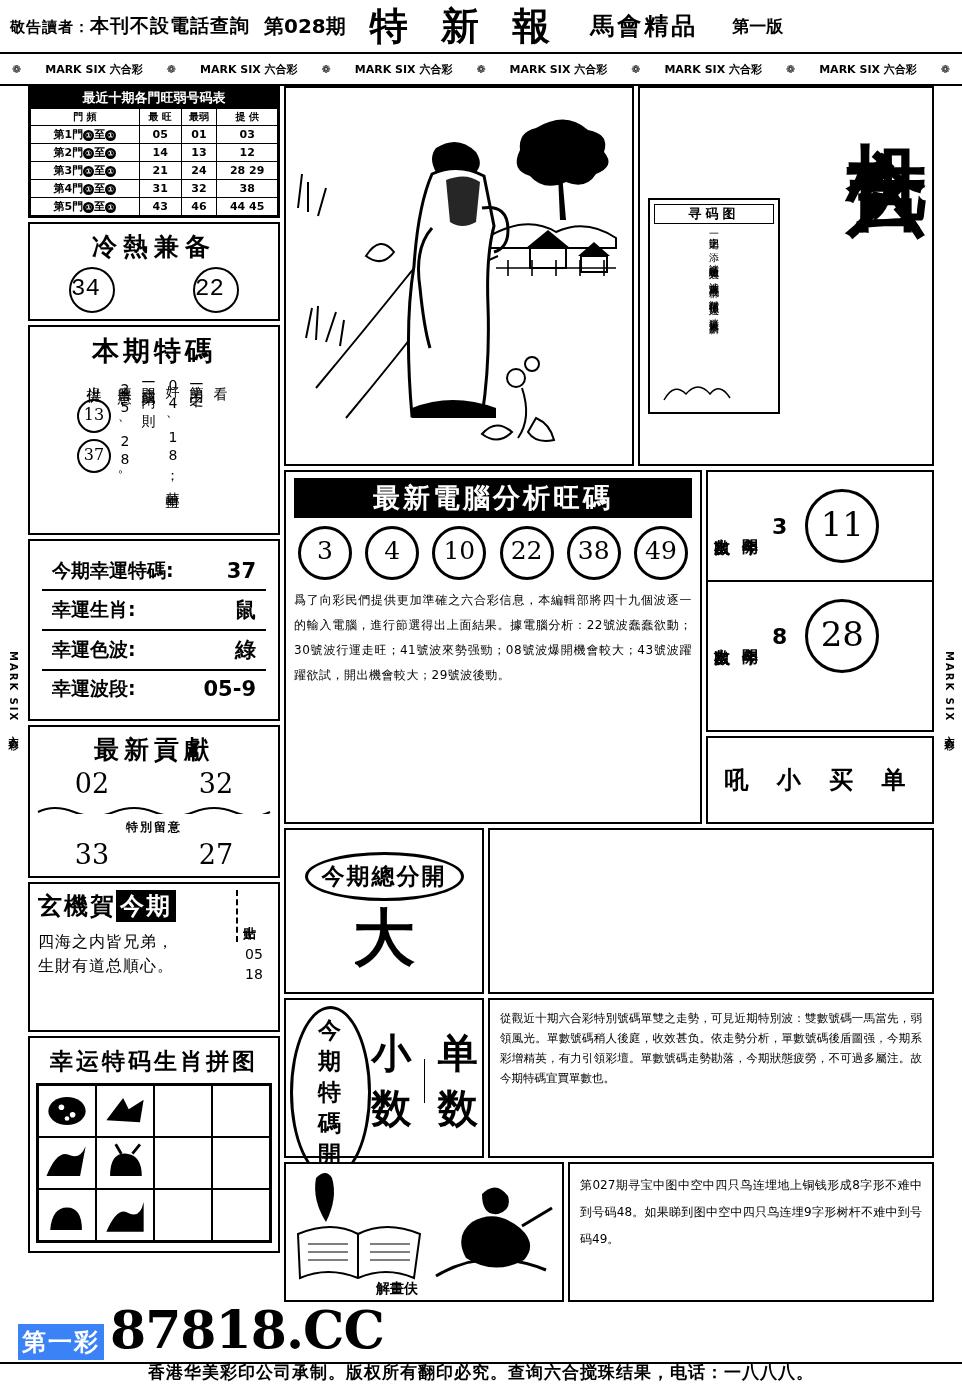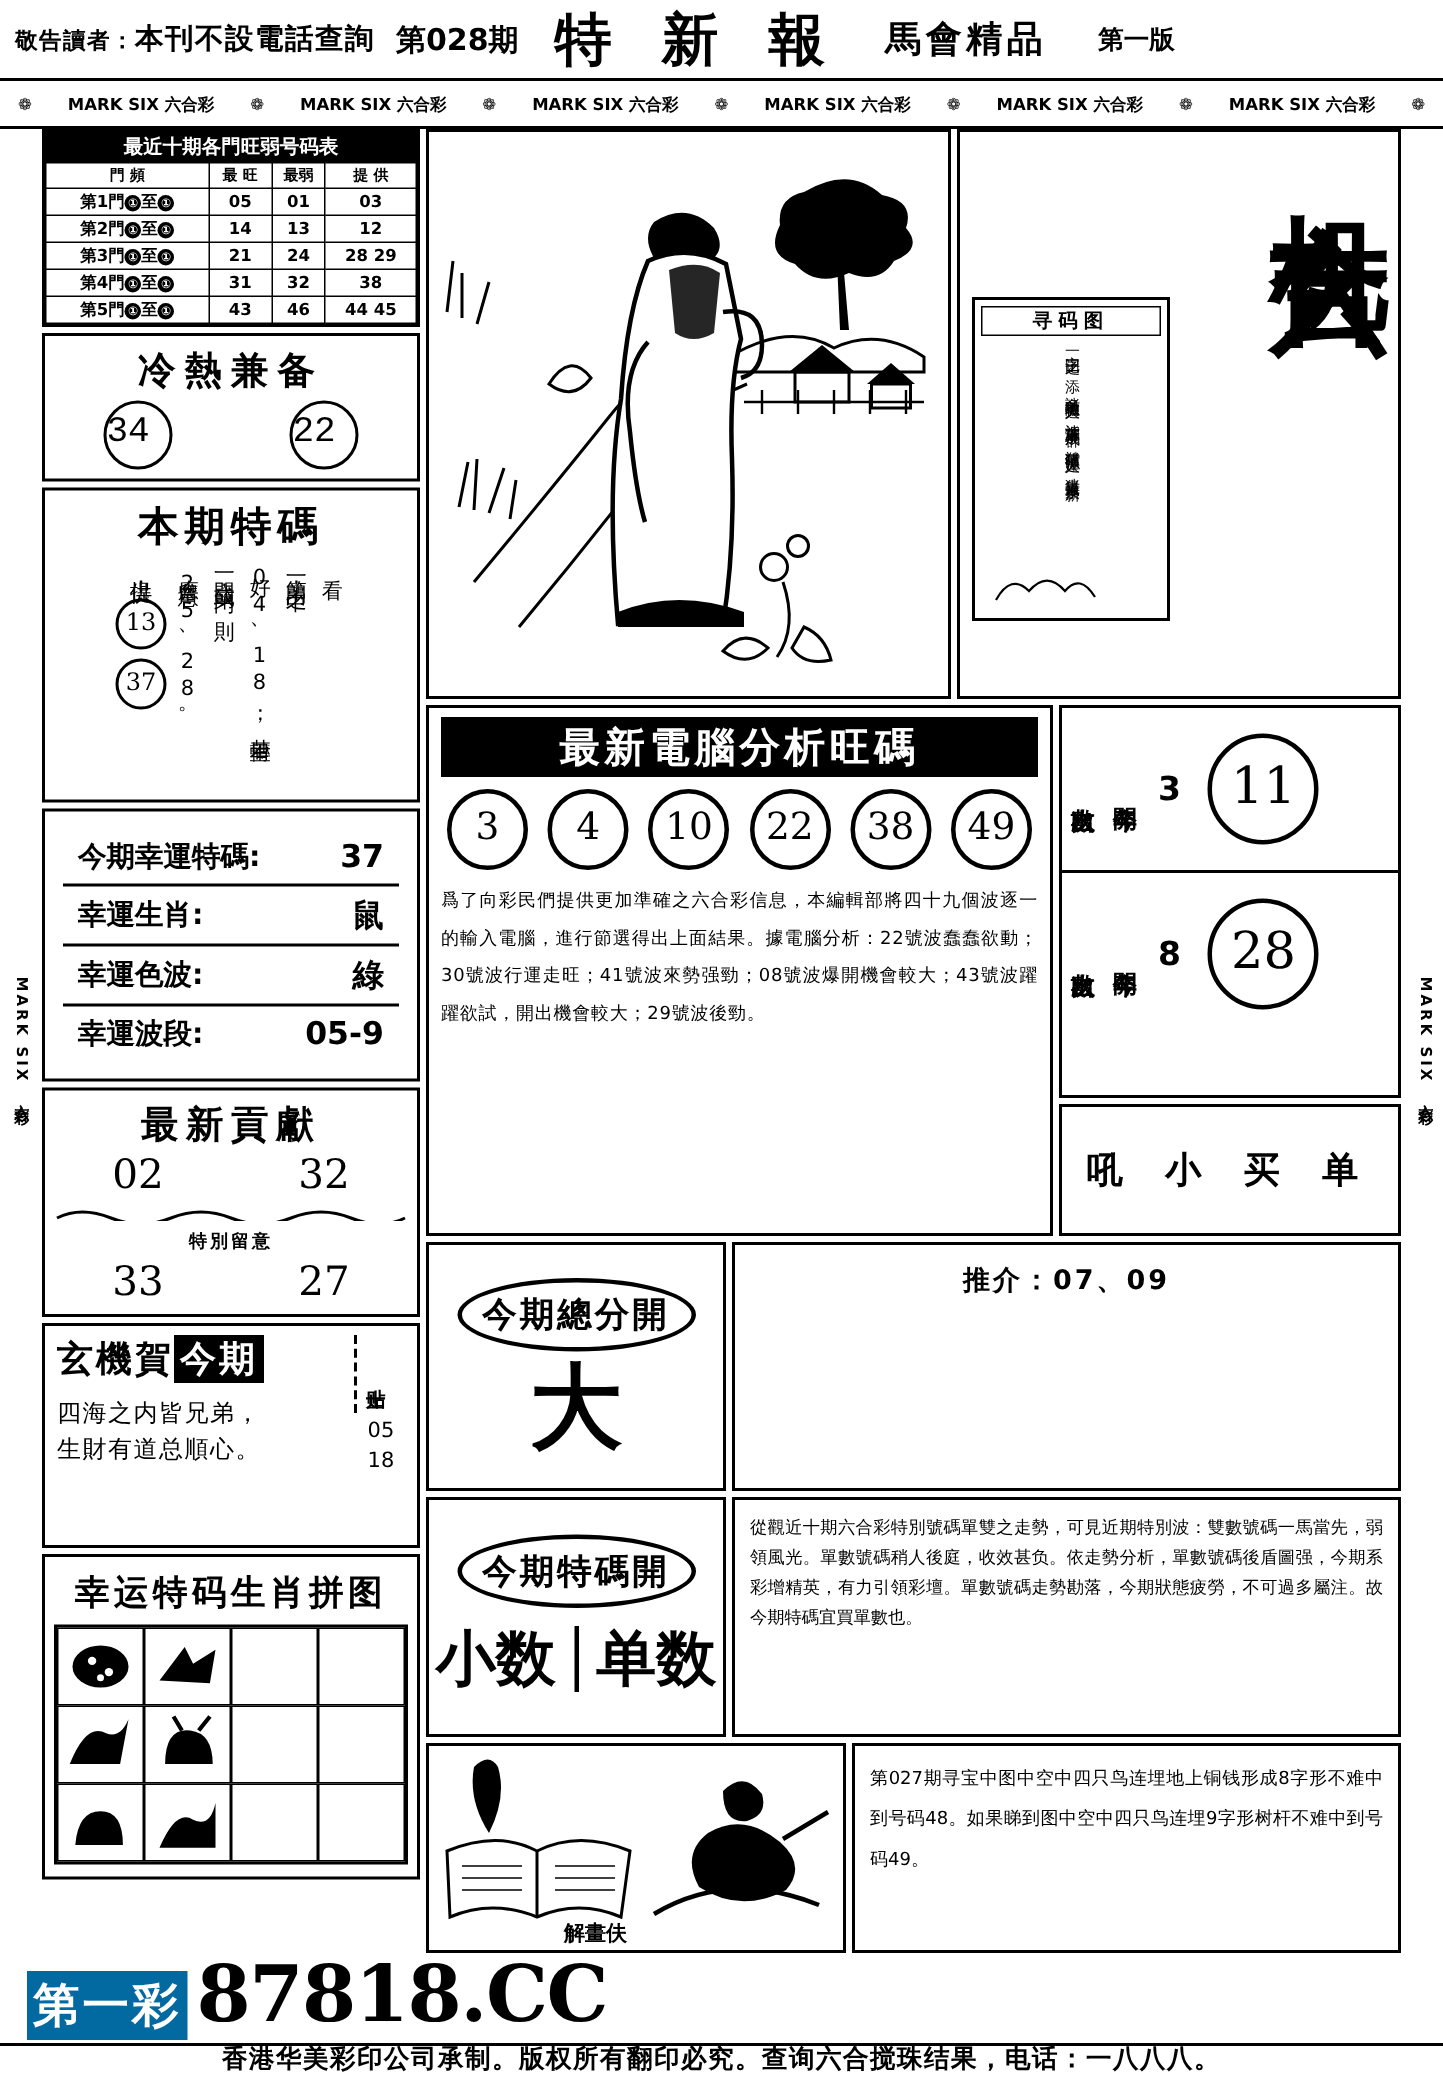--- a/index.html
+++ b/index.html
@@ -113,21 +113,21 @@
   .dual{display:flex;justify-content:center;align-items:center;gap:0px;font-size:40px;font-weight:bold;font-family:"DejaVu Serif","Liberation Serif",serif;margin-top:6px;}
   .dual .sep{width:3px;height:44px;background:#000;margin:0 12px;}
 
   .note{padding:8px 10px;font-size:11.5px;line-height:20px;text-align:justify;}
   .note .rec{text-align:center;font-size:18px;font-weight:bold;letter-spacing:2px;margin-top:6px;}
 
   .bottom-note{padding:8px 10px;font-size:12px;line-height:27px;text-align:justify;}
 
   
   .brand{position:absolute;left:18px;bottom:28px;display:flex;align-items:flex-end;}
-  .brand .b1{background:#0369a1;color:#fff;font-size:31px;font-weight:bold;padding:2px 4px;letter-spacing:2px;font-family:Liberation Serif, serif;}
+  .brand .b1{background:#3b82f6;color:#fff;font-size:24px;font-weight:bold;padding:2px 4px;letter-spacing:2px;font-family:Liberation Serif, serif;}
   .brand .b2{font-size:52px;font-weight:bold;margin-left:6px;font-family:"DejaVu Serif","Liberation Serif",serif;letter-spacing:-1px;}
   .footer{position:absolute;left:0;bottom:0;width:962px;text-align:center;font-size:17px;font-weight:bold;padding-bottom:4px;letter-spacing:1px;}
   .hairline{position:absolute;left:0;bottom:24px;width:962px;border-top:2px solid #000;}
 </style>
 </head>
 <body>
 
 <div class="page">
 
   <div class="masthead">
@@ -427,26 +427,25 @@
             </div>
           </div>
         </div>
 
         <div class="row" style="margin-top:4px">
           <div class="box pred" style="width:200px;height:166px;display:flex;flex-direction:column;justify-content:center">
             <div><span class="pill">今期總分開</span></div>
             <div class="huge">大</div>
           </div>
           <div class="box note" style="width:446px;height:166px;margin-left:4px">
-            <div class="rec">推介：07、09</div>
           </div>
         </div>
 
         <div class="row" style="margin-top:4px">
-          <div class="box pred" style="width:200px;height:160px;display:flex;flex-direction:column;justify-content:center">
+          <div class="box pred" style="width:200px;height:160px;display:flex;justify-content:center">
             <div><span class="pill">今期特碼開</span></div>
             <div class="dual">
               <span>小数</span>
               <span class="sep"></span>
               <span>单数</span>
             </div>
           </div>
           <div class="box note" style="width:446px;height:160px;margin-left:4px">
             <div>從觀近十期六合彩特別號碼單雙之走勢，可見近期特別波：雙數號碼一馬當先，弱領風光。單數號碼稍人後庭，收效甚负。依走勢分析，單數號碼後盾圖强，今期系彩增精英，有力引領彩壇。單數號碼走勢勘落，今期狀態疲勞，不可過多屬注。故今期特碼宜買單數也。</div>
           </div>

